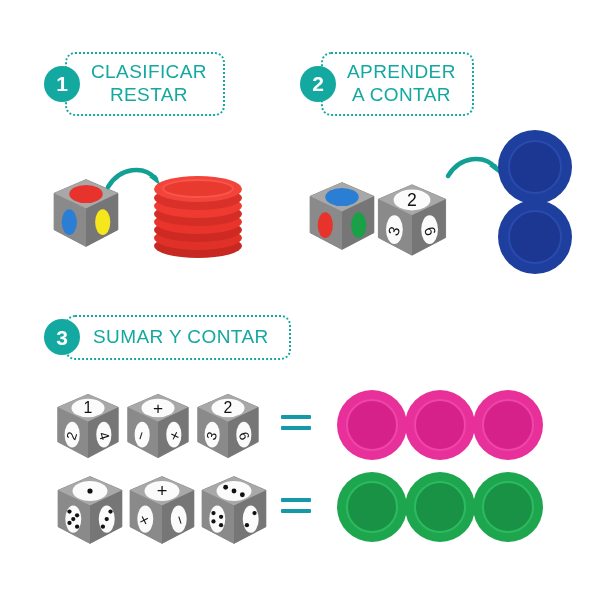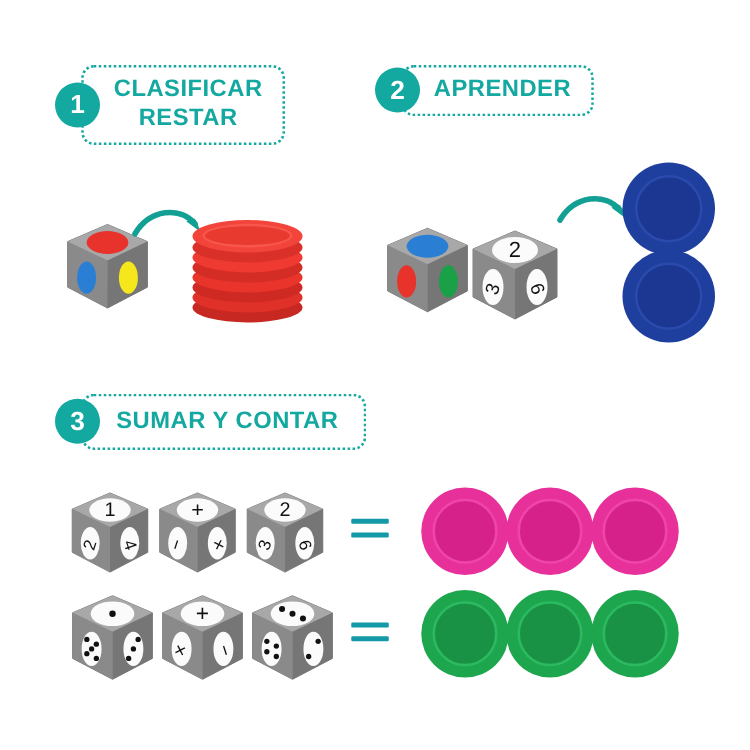--- a/index.html
+++ b/index.html
@@ -37,21 +37,21 @@
     flex: 0 0 auto;
     line-height: 1;
     font-family: "Liberation Sans", sans-serif;
   }
   .label-box {
     border: 2px dotted #13a8a0;
     border-radius: 10px;
     margin-left: -15px;
     padding: 7px 16px 7px 24px;
     color: #13a8a0;
-    font-weight: bold;
+    font-weight: normal;
     font-size: 19px;
     letter-spacing: 0.4px;
     line-height: 1.2;
     text-align: center;
     background: transparent;
     position: relative;
     z-index: 1;
   }
   .label-box .l2 { display: block; }
 
@@ -105,20 +105,21 @@
   <div class="label-box">
     <span>CLASIFICAR</span>
     <span class="l2">RESTAR</span>
   </div>
 </div>
 
 <div class="section-head" style="left:300px; top:52px;">
   <div class="step-badge">2</div>
   <div class="label-box">
     <span>APRENDER</span>
+    <span class="l2">A CONTAR</span>
   </div>
 </div>
 
 <div class="section-head" style="left:44px; top:315px;">
   <div class="step-badge">3</div>
   <div class="label-box" style="padding:9px 20px 9px 26px;">
     <span>SUMAR Y CONTAR</span>
   </div>
 </div>
 

